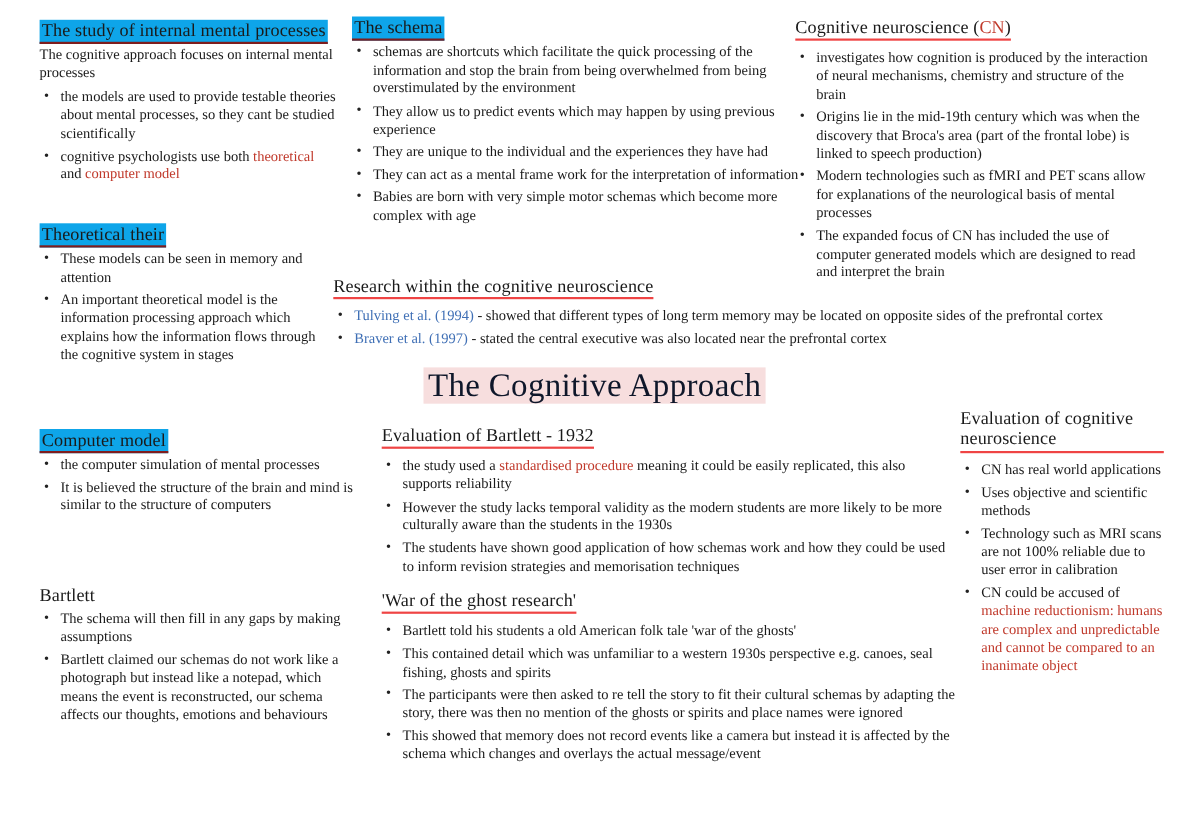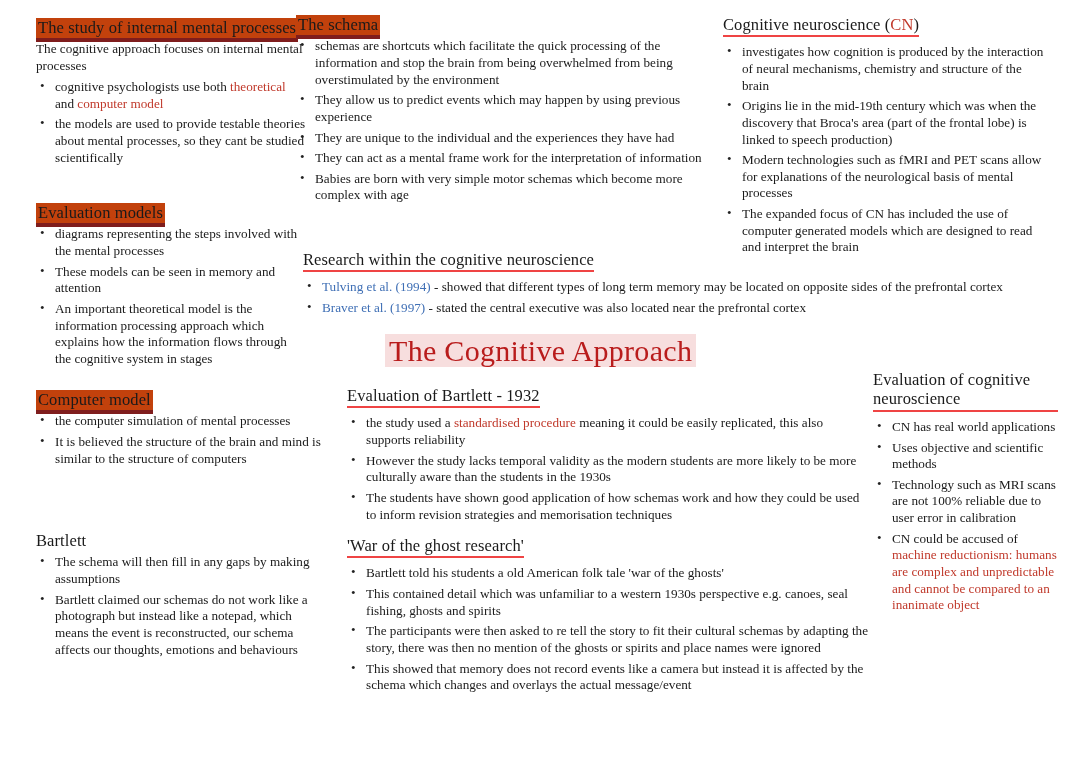--- a/index.html
+++ b/index.html
@@ -31,26 +31,26 @@
     color: #1a1a1a;
     line-height: 1.18;
     letter-spacing: 0.1px;
   }
   h2.hd.underline {
     border-bottom: 2px solid #ef4444;
     display: inline-block;
     padding-bottom: 1px;
   }
   h2.hd.hl {
-    background: #c2410c;
+    background: #0ea5e9;
     display: inline;
     box-decoration-break: clone;
     -webkit-box-decoration-break: clone;
     padding: 0 2px 1px 2px;
-    border-bottom: 4px solid #7f1d1d;
+    border-bottom: 2px solid #7f1d1d;
   }
   .hd-wrap { margin-bottom: 4px; }
   .para {
     font-size: 13.2px;
     line-height: 1.24;
     margin: 2px 0 5px 0;
   }
   ul.list {
     list-style: none;
     margin: 0;
@@ -70,21 +70,21 @@
     top: -1px;
     font-size: 13px;
     color: #222;
   }
   .red { color: #c0392b; }
   .blue { color: #3f6fb5; }
   .title {
     font-size: 30px;
     font-family: "Liberation Serif", serif;
     letter-spacing: 0.3px;
-    color: #b91c1c;
+    color: #0f172a;
     white-space: nowrap;
   }
   .title .hl-title {
     background: #f7dede;
     padding: 0 4px;
   }
   .hd-small {
     font-size: 15.5px;
   }
 </style>
@@ -92,31 +92,30 @@
 <body>
 
 <div class="page">
 
   <div class="block" style="left:36px; top:18px; width:270px;">
     <div class="hd-wrap">
       <h2 class="hd hl">The study of internal mental processes</h2>
     </div>
     <div class="para">The cognitive approach focuses on internal mental processes</div>
     <ul class="list">
+      <li>the models are used to provide testable theories about mental processes, so they cant be studied scientifically</li>
       <li><span>cognitive psychologists use both </span><span class="red">theoretical</span><span> and </span><span class="red">computer model</span></li>
-      <li>the models are used to provide testable theories about mental processes, so they cant be studied scientifically</li>
     </ul>
   </div>
 
   <div class="block" style="left:36px; top:203px; width:270px;">
     <div class="hd-wrap">
-      <h2 class="hd hl">Evaluation models</h2>
-    </div>
-    <ul class="list">
-      <li>diagrams representing the steps involved with the mental processes</li>
+      <h2 class="hd hl">Theoretical their</h2>
+    </div>
+    <ul class="list">
       <li>These models can be seen in memory and attention</li>
       <li>An important theoretical model is the information processing approach which explains how the information flows through the cognitive system in stages</li>
     </ul>
   </div>
 
   <div class="block" style="left:36px; top:390px; width:285px;">
     <div class="hd-wrap">
       <h2 class="hd hl">Computer model</h2>
     </div>
     <ul class="list">
@@ -128,21 +127,21 @@
   <div class="block" style="left:36px; top:531px; width:285px;">
     <div class="hd-wrap">
       <h2 class="hd blue">Bartlett</h2>
     </div>
     <ul class="list">
       <li>The schema will then fill in any gaps by making assumptions</li>
       <li>Bartlett claimed our schemas do not work like a photograph but instead like a notepad, which means the event is reconstructed, our schema affects our thoughts, emotions and behaviours</li>
     </ul>
   </div>
 
-  <div class="block" style="left:296px; top:15px; width:420px;">
+  <div class="block" style="left:320px; top:15px; width:420px;">
     <div class="hd-wrap">
       <h2 class="hd hl">The schema</h2>
     </div>
     <ul class="list">
       <li>schemas are shortcuts which facilitate the quick processing of the information and stop the brain from being overwhelmed from being overstimulated by the environment</li>
       <li>They allow us to predict events which may happen by using previous experience</li>
       <li>They are unique to the individual and the experiences they have had</li>
       <li>They can act as a mental frame work for the interpretation of information</li>
       <li>Babies are born with very simple motor schemas which become more complex with age</li>
     </ul>

